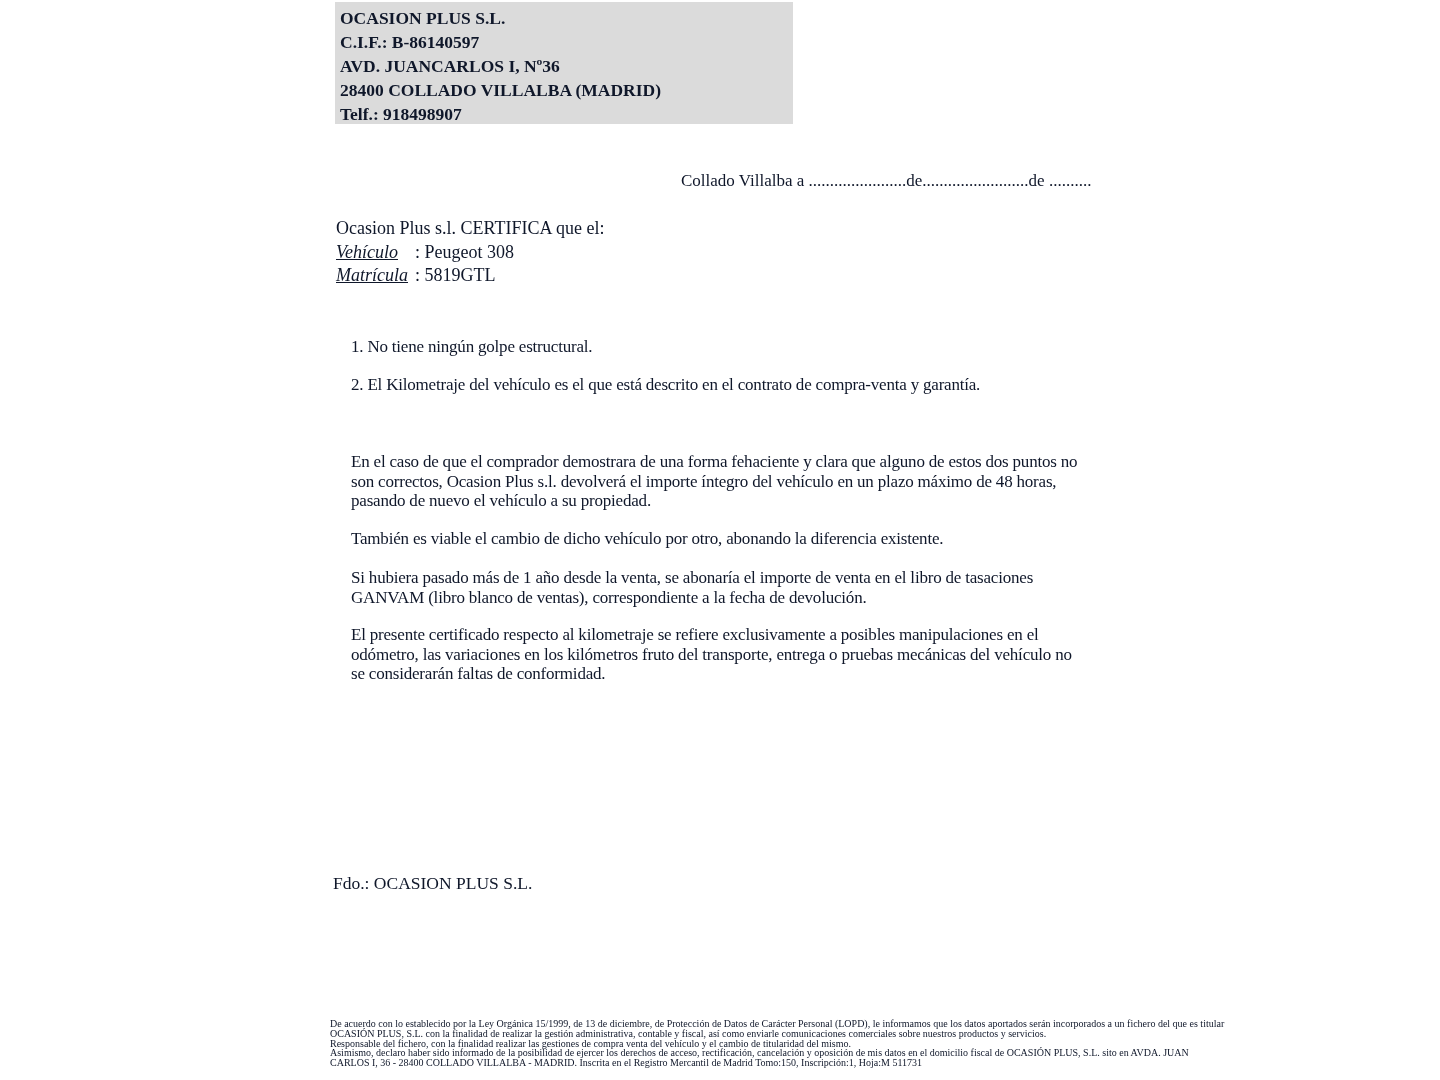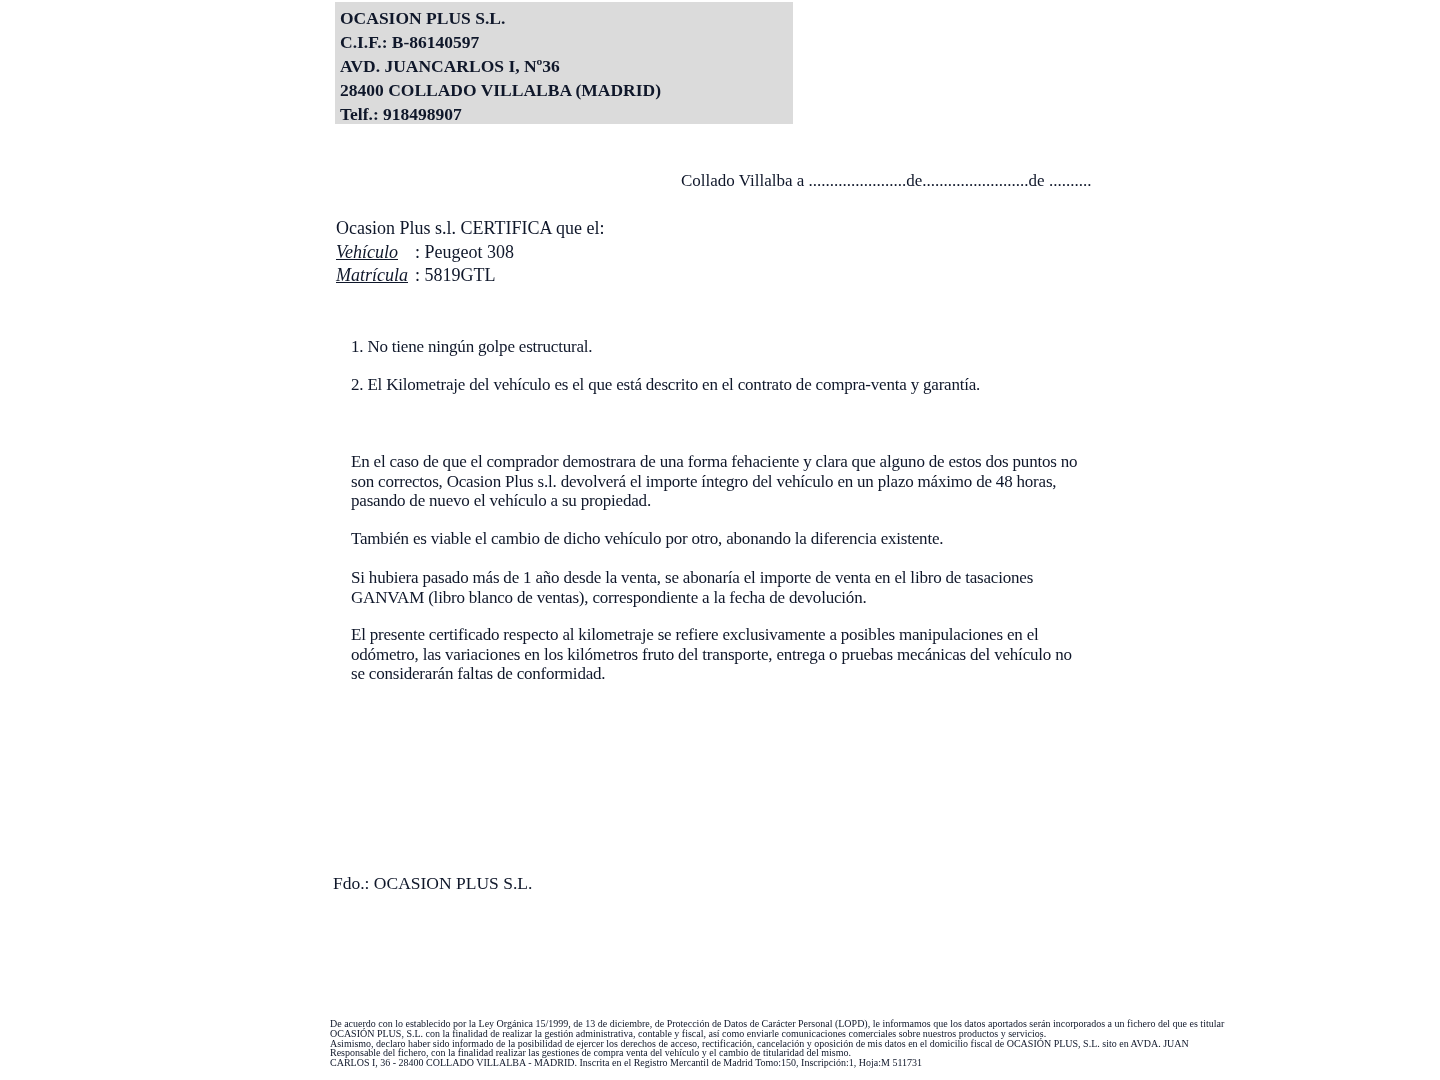--- a/index.html
+++ b/index.html
@@ -137,18 +137,18 @@
 GANVAM (libro blanco de ventas), correspondiente a la fecha de devolución.</div>
   <div class="body-text para-4">El presente certificado respecto al kilometraje se refiere exclusivamente a posibles manipulaciones en el
 odómetro, las variaciones en los kilómetros fruto del transporte, entrega o pruebas mecánicas del vehículo no
 se considerarán faltas de conformidad.</div>
 
   <div class="signature">Fdo.: OCASION PLUS S.L.</div>
 
   <div class="legal">
     <div class="legal-line">De acuerdo con lo establecido por la Ley Orgánica 15/1999, de 13 de diciembre, de Protección de Datos de Carácter Personal (LOPD), le informamos que los datos aportados serán incorporados a un fichero del que es titular</div>
     <div class="legal-line">OCASIÓN PLUS, S.L. con la finalidad de realizar la gestión administrativa, contable y fiscal, así como enviarle comunicaciones comerciales sobre nuestros productos y servicios.</div>
+    <div class="legal-line">Responsable del fichero, con la finalidad realizar las gestiones de compra venta del vehículo y el cambio de titularidad del mismo.</div>
     <div class="legal-line">Asimismo, declaro haber sido informado de la posibilidad de ejercer los derechos de acceso, rectificación, cancelación y oposición de mis datos en el domicilio fiscal de OCASIÓN PLUS, S.L. sito en AVDA. JUAN</div>
-    <div class="legal-line">Responsable del fichero, con la finalidad realizar las gestiones de compra venta del vehículo y el cambio de titularidad del mismo.</div>
     <div class="legal-line">CARLOS I, 36 - 28400 COLLADO VILLALBA - MADRID. Inscrita en el Registro Mercantil de Madrid Tomo:150, Inscripción:1, Hoja:M 511731</div>
   </div>
 
 </div>
 
 </body></html>

